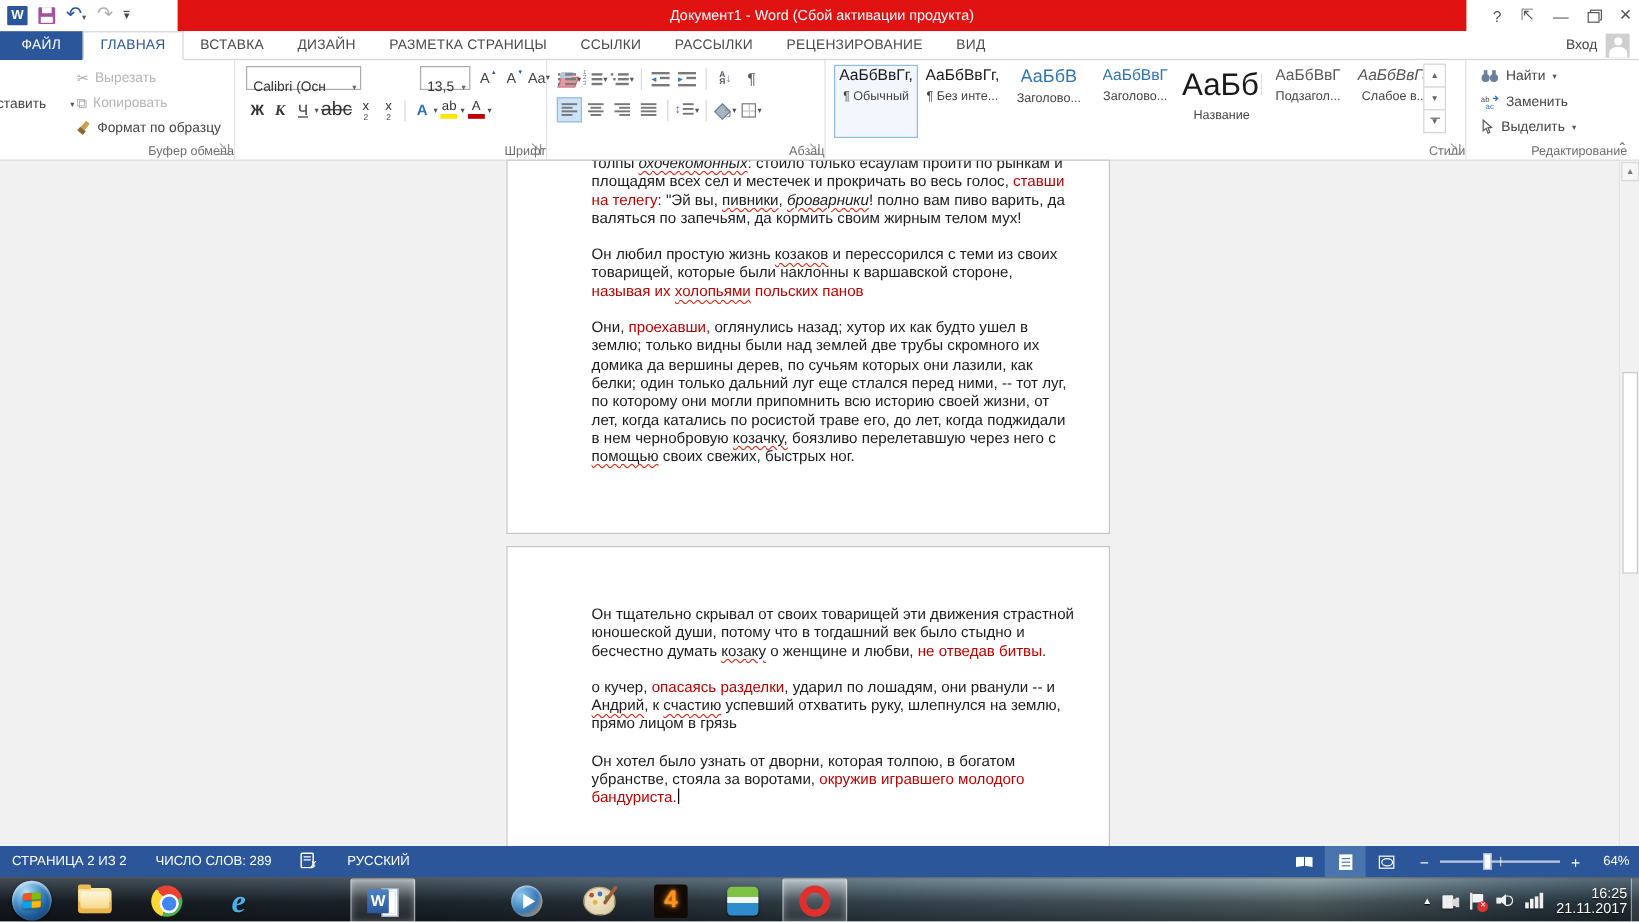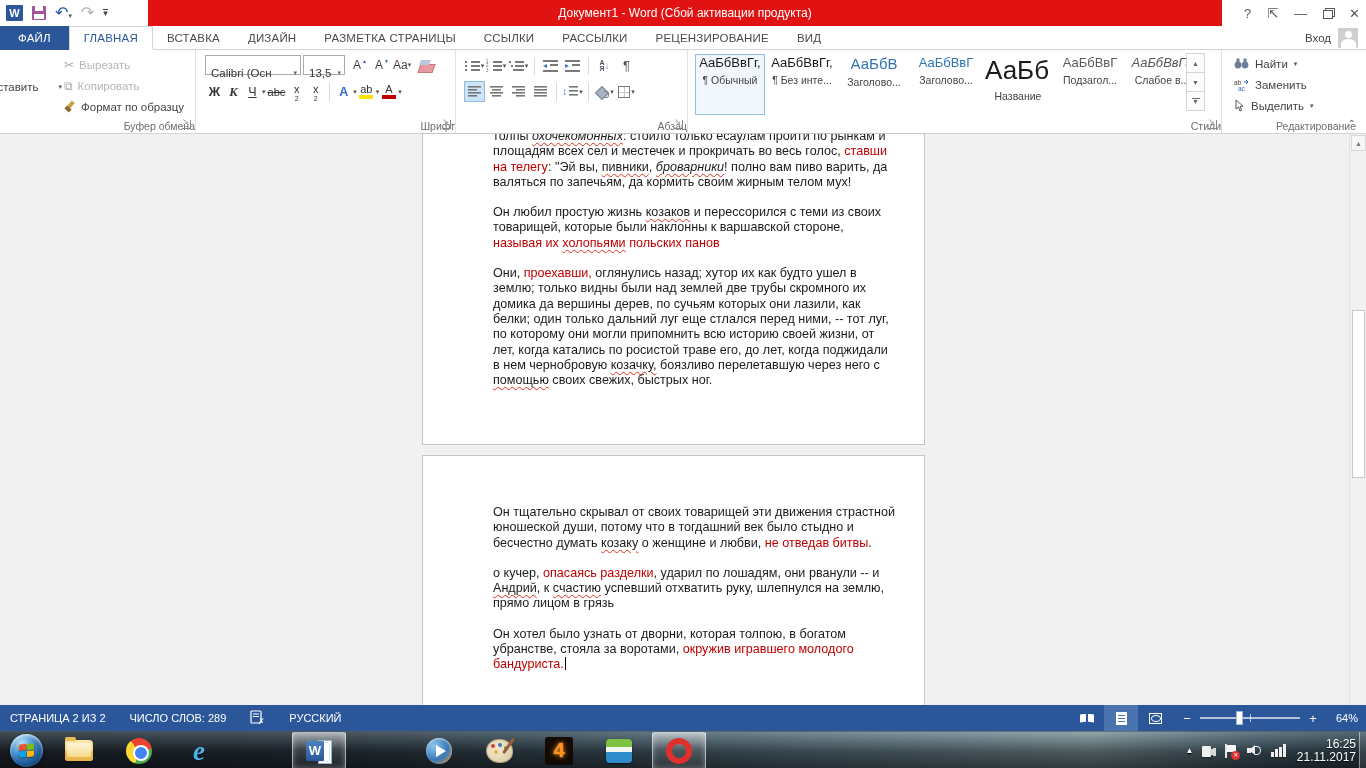--- a/index.html
+++ b/index.html
@@ -56,33 +56,33 @@
   .ic-brush { position:relative; width:12px; height:12px; }
   .ic-brush::before { content:""; position:absolute; left:5px; top:0; width:4px; height:7px; background:#caa04a; transform:rotate(40deg); }
   .ic-brush::after { content:""; position:absolute; left:1px; top:6px; width:6px; height:4px; background:#8a6a30; transform:rotate(40deg); }
 
   
   .grp-font { left:196px; width:260px; }
   .font-row1 { position:absolute; left:9px; top:5px; display:flex; align-items:center; gap:2px; }
   .combo { display:flex; align-items:center; justify-content:space-between; border:1px solid #ababab; background:#fff; height:20px; padding:16px 3px 0 5px; font-size:11.5px; color:#333; }
   .combo .dd { font-size:7px; color:#666; margin-left:3px; }
   .font-name { width:96px; }
-  .font-size { width:42px; }
+  .font-size { width:42px;margin-left:47px; }
   .sbtn { height:20px; min-width:20px; display:flex; align-items:center; justify-content:center; font-size:12px; color:#444; padding:0 2px; position:relative; }
   .grow-a::after { content:"▲"; font-size:5px; color:#2b579a; position:absolute; right:0px; top:3px; }
   .shrink-a::after { content:"▼"; font-size:5px; color:#2b579a; position:absolute; right:0px; top:3px; }
   .ic-eraser { position:relative; width:15px; height:13px; }
   .ic-eraser::before { content:""; position:absolute; left:1px; top:5px; width:13px; height:7px; background:#e89aa4; border:1px solid #c77; transform:skewX(-20deg); }
   .ic-eraser::after { content:""; position:absolute; left:2px; top:1px; width:10px; height:5px; background:#b9c8dd; transform:skewX(-20deg); }
   .font-row2 { position:absolute; left:9px; top:31px; display:flex; align-items:center; }
   .fbtn { height:22px; min-width:19px; display:flex; flex-direction:column; align-items:center; justify-content:center; font-size:12.5px; color:#333; padding:0 2px; }
   .fb-bold { font-weight:bold; }
   .fb-italic { font-style:italic; font-family:"Liberation Serif",serif; font-weight:bold; }
   .fb-underline { text-decoration:underline; }
-  .fb-strike { text-decoration:line-through; font-size:11px; }
+  .fb-strike { text-decoration:line-through; font-size:16px; }
   .fb-sub,.fb-sup { font-size:11px; }
   .fb-sub sub,.fb-sup sup { font-size:7px; }
   .vsep { width:1px; height:18px; background:#d9d9d9; margin:0 4px; }
   .fx-a { color:#2f6fc1; font-weight:bold; }
   .bar-btn { position:relative; padding-bottom:2px; line-height:10px; font-size:11px; }
   .bar { width:14px; height:4px; margin-top:1px; }
   .bar.yellow { background:#ffe400; }
   .bar.red { background:#c00000; }
 
   

